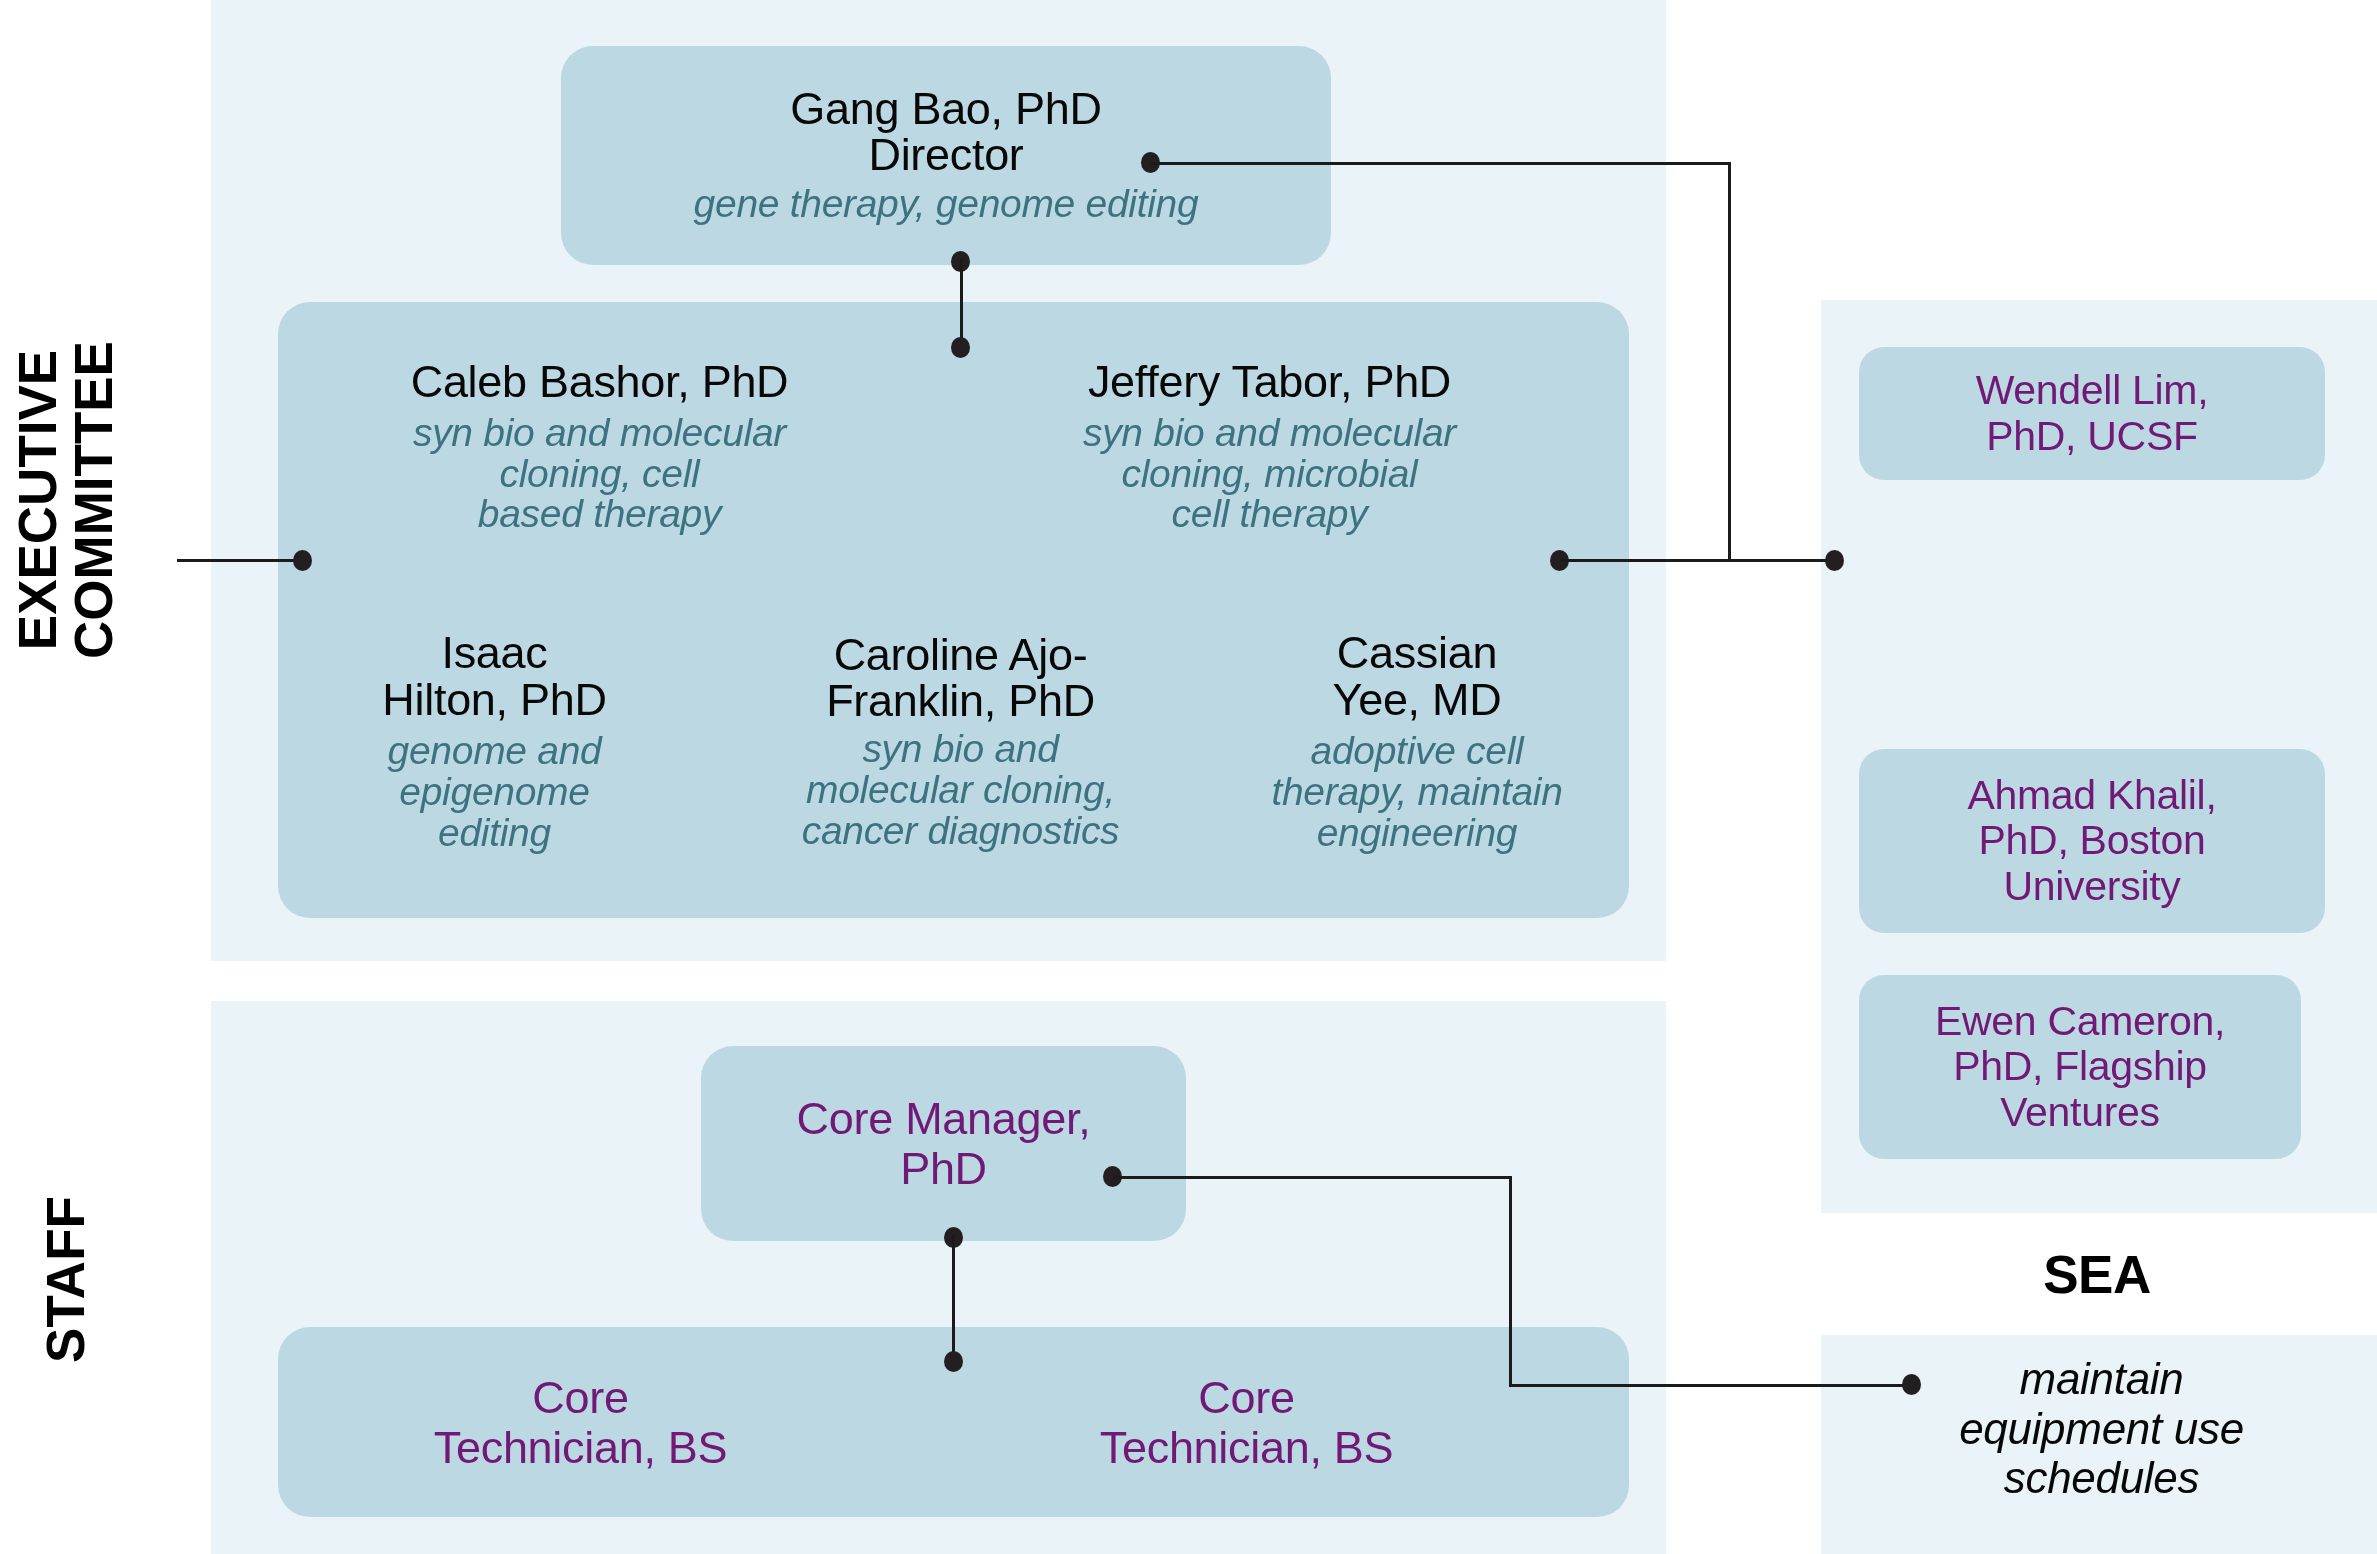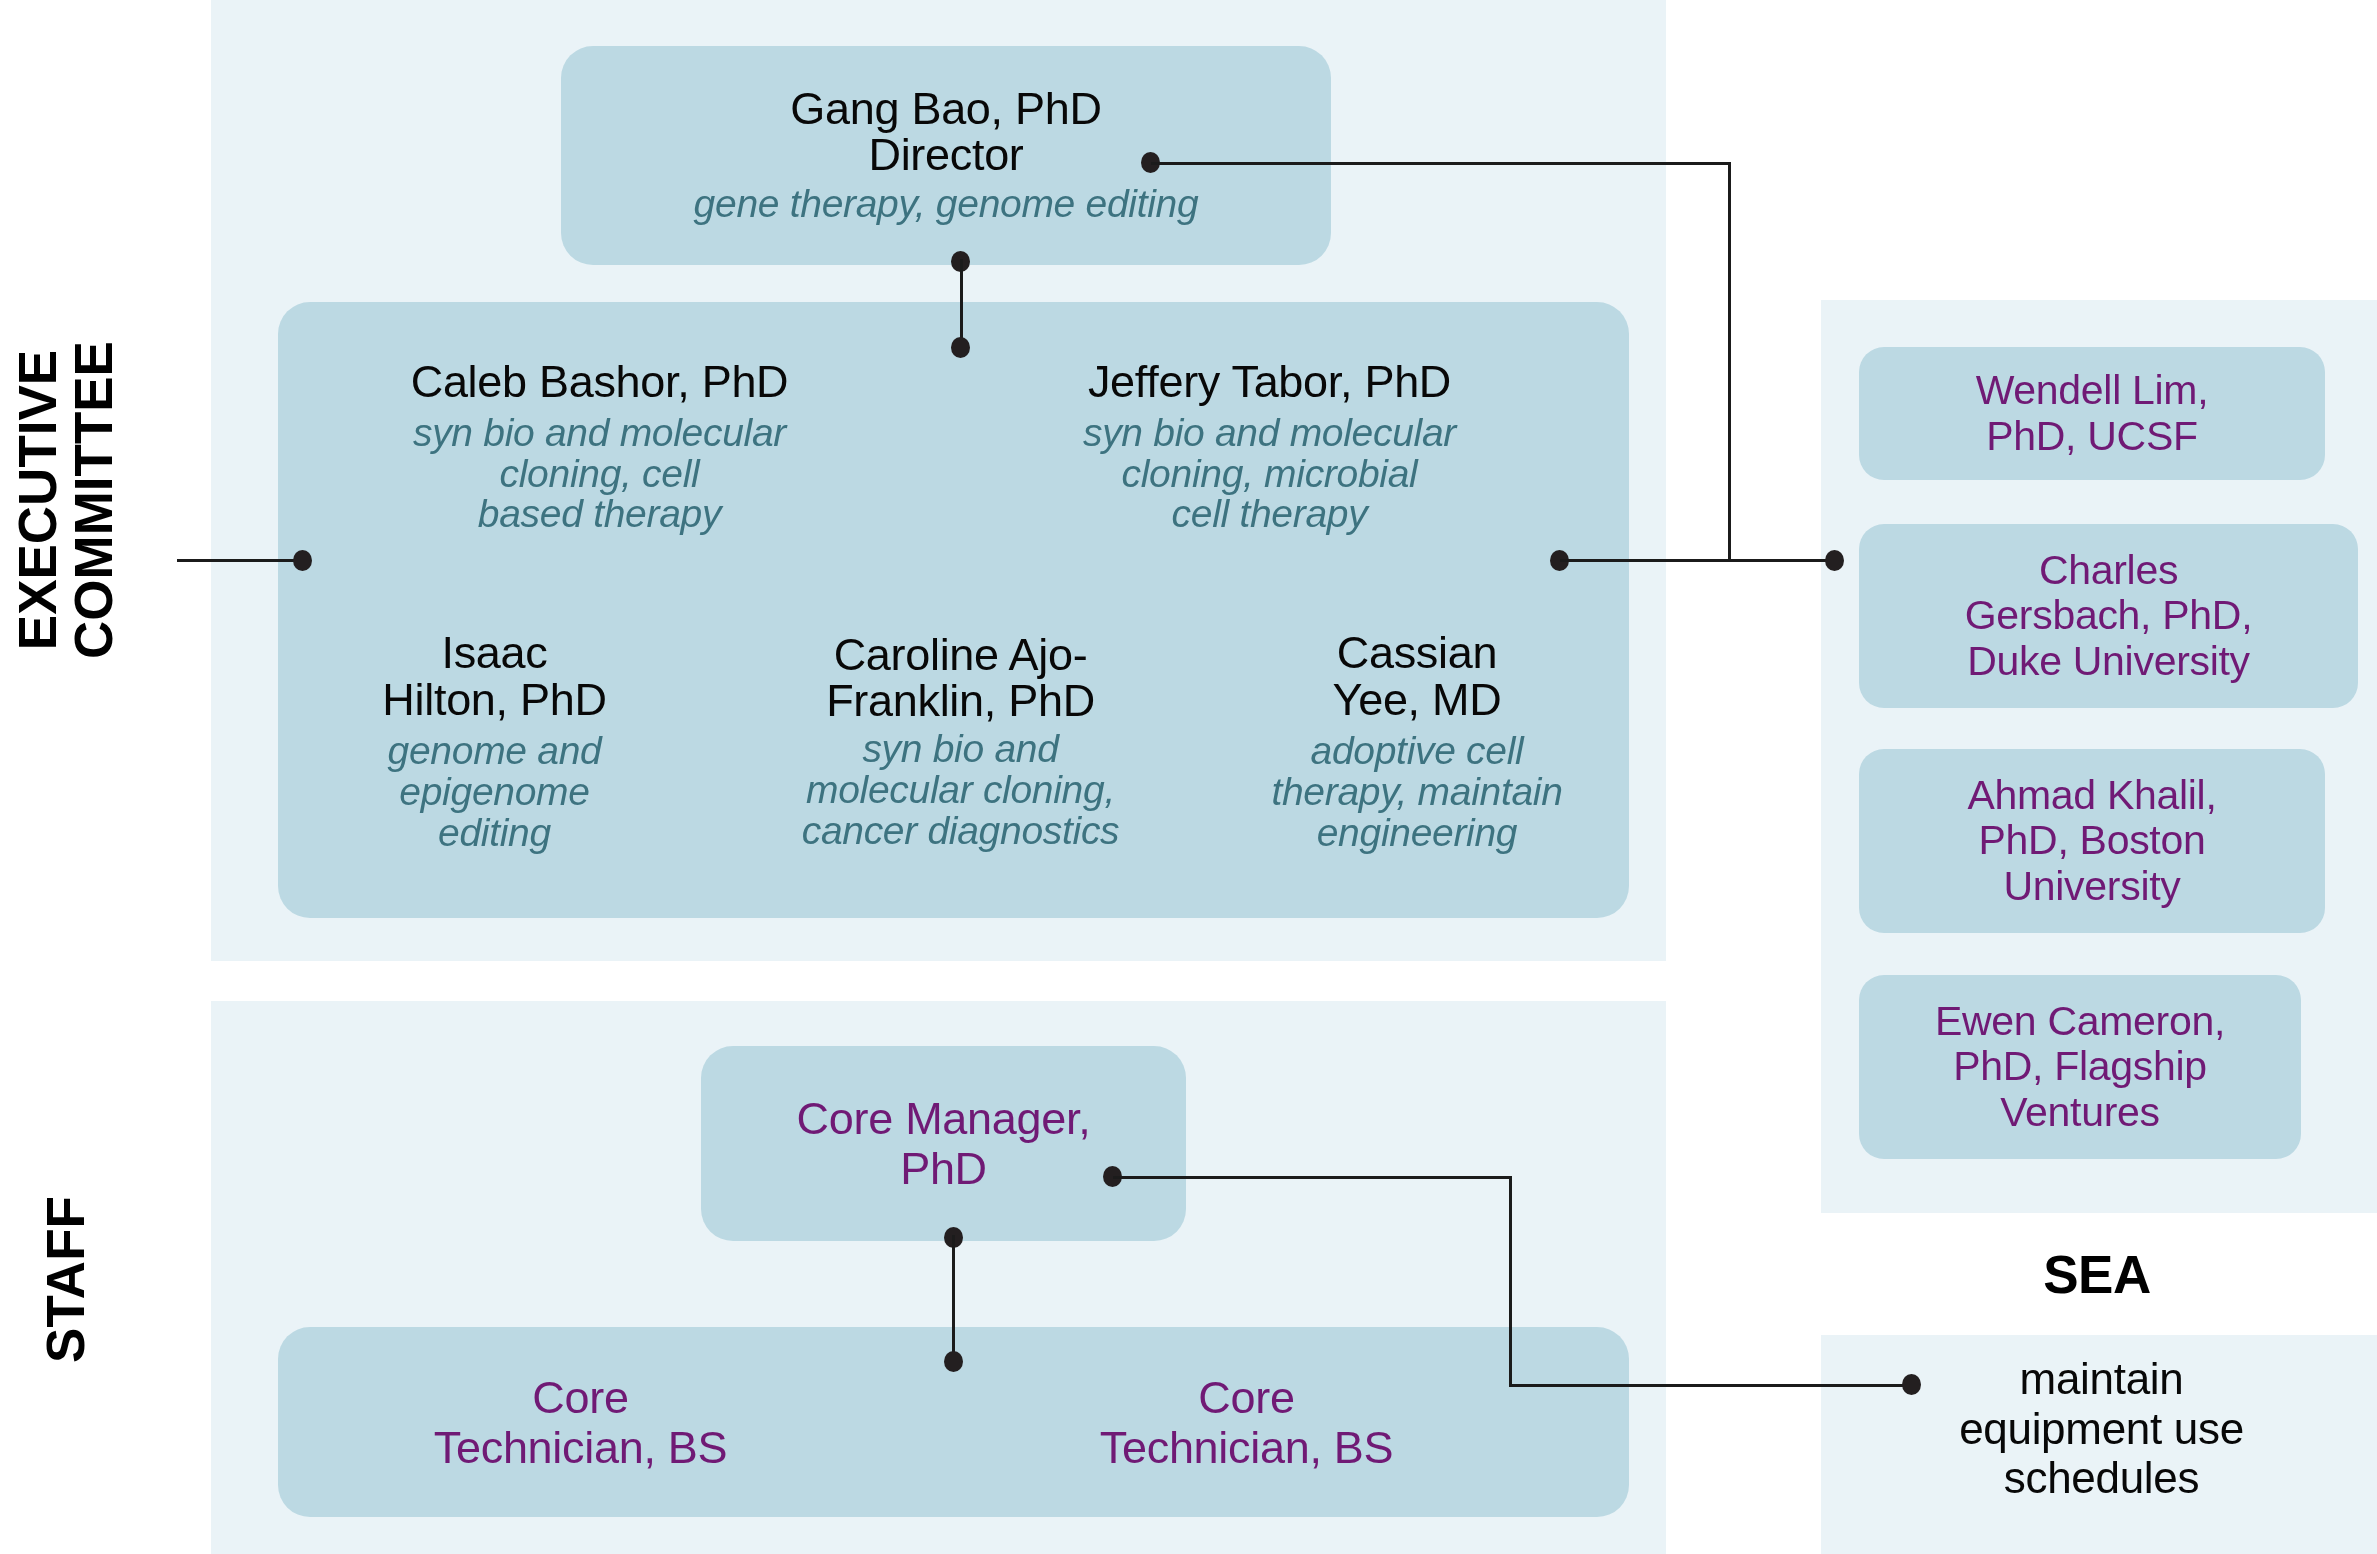--- a/index.html
+++ b/index.html
@@ -194,43 +194,38 @@
   <div class="side-label rot" style="left:-62px; top:1246px; width:266px; height:67px;">STAFF</div>
 
 
   <div class="panel" style="left:1821px; top:300px; width:556px; height:913px;"></div>
 
   <div class="card" style="left:1859px; top:347px; width:466px; height:133px; border-radius:25px;">
     <div class="plain-name">Wendell Lim,
 PhD, UCSF</div>
   </div>
 
-  <div class="card" style="left:1859px; top:524px; width:499px; height:184px; border-radius:25px;">
-    <div class="plain-name">Charles
-Gersbach, PhD,
-Duke University</div>
-  </div>
 
   <div class="card" style="left:1859px; top:749px; width:466px; height:184px; border-radius:25px;">
     <div class="plain-name">Ahmad Khalil,
 PhD, Boston
 University</div>
   </div>
 
   <div class="card" style="left:1859px; top:975px; width:442px; height:184px; border-radius:25px;">
     <div class="plain-name">Ewen Cameron,
 PhD, Flagship
 Ventures</div>
   </div>
 
   <div class="section-title" style="left:1864px; top:1246px; width:466px;">SEA</div>
 
   <div class="panel" style="left:1821px; top:1335px; width:556px; height:219px;"></div>
 
-  <div class="sea-text" style="left:1878px; top:1354px; width:447px;">maintain
+  <div class="sea-text" style="left:1878px; top:1354px; width:447px;font-style:italic;">maintain
 equipment use
 schedules</div>
 
   <div class="edge edge-h" style="left:177px; top:559px; width:124px;"></div>
   <div class="dot" style="left:293px; top:550px;"></div>
 
   <div class="dot" style="left:951px; top:251px;"></div>
   <div class="edge edge-v" style="left:960px; top:259px; height:86px;"></div>
   <div class="dot" style="left:951px; top:337px;"></div>
 

